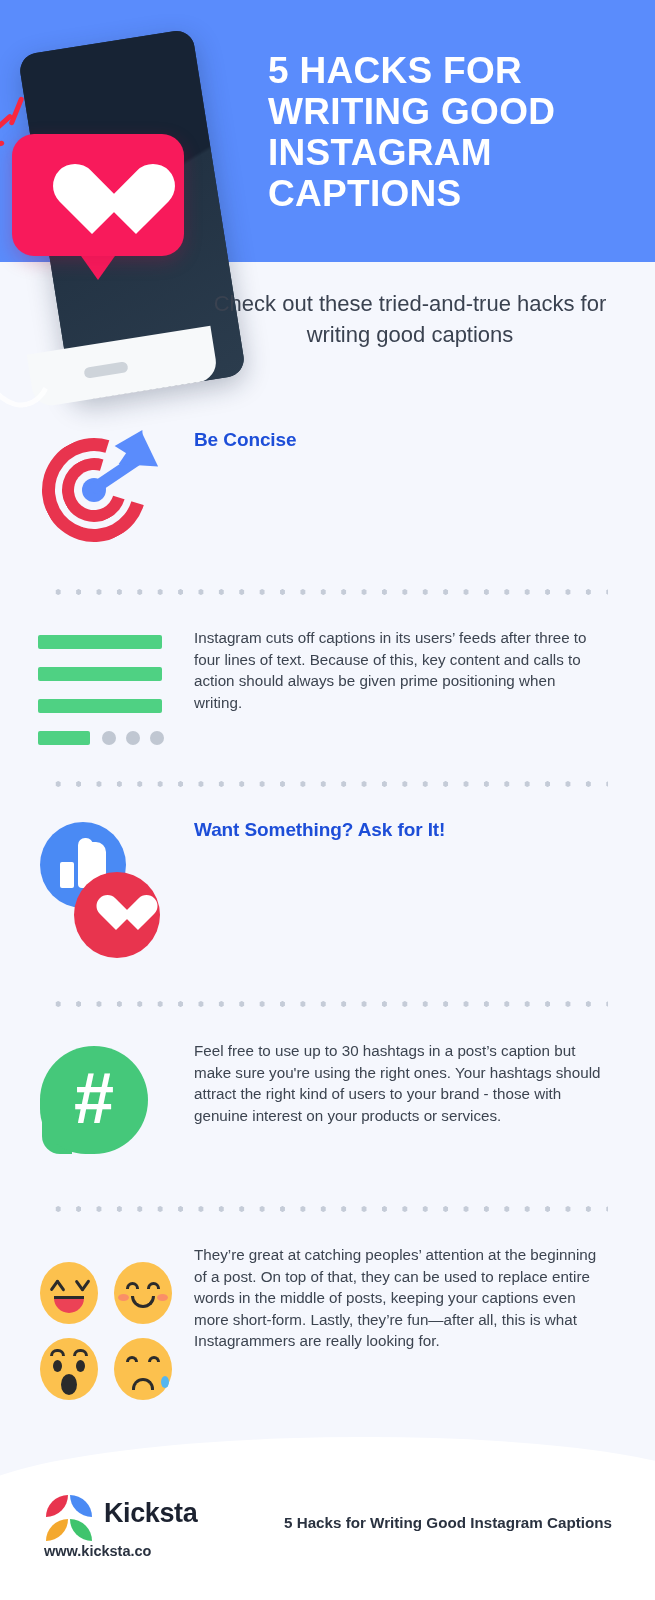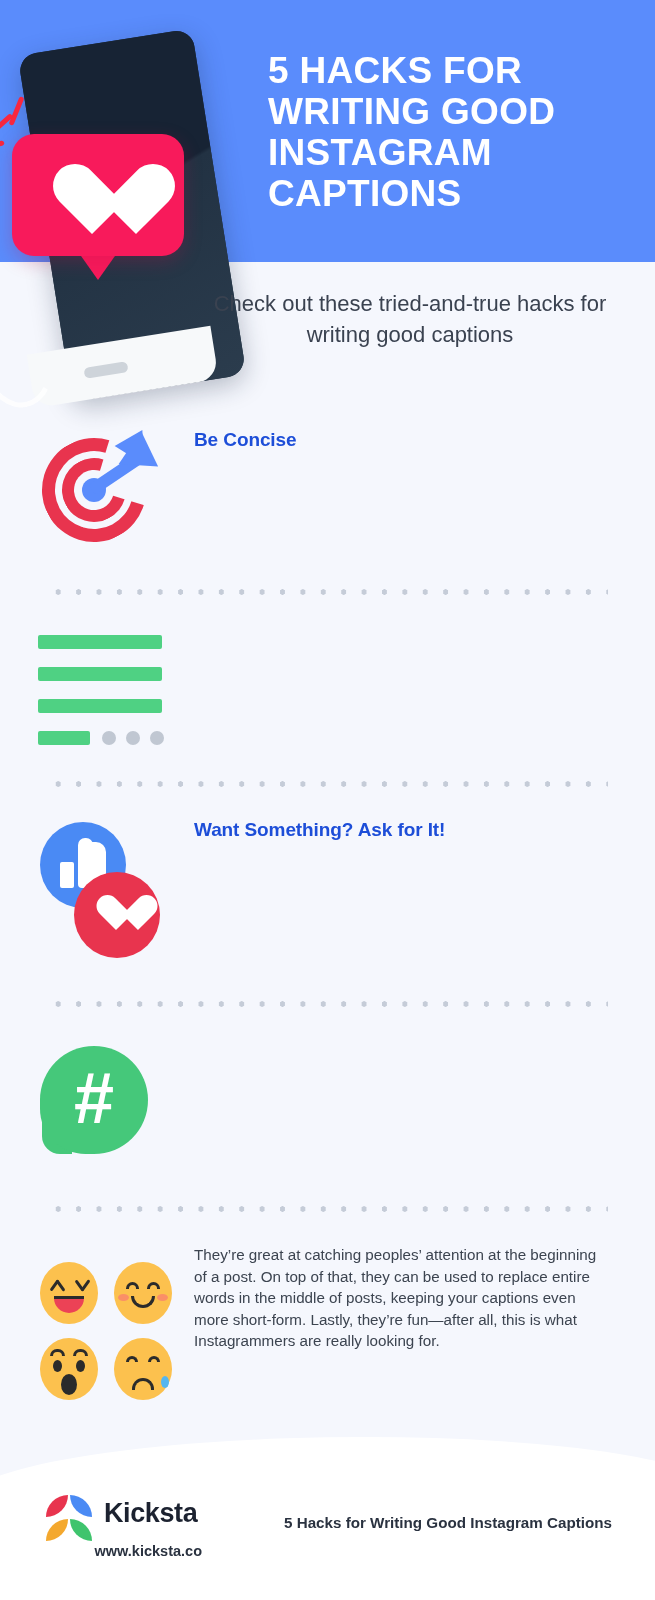--- a/index.html
+++ b/index.html
@@ -237,21 +237,21 @@
   .petal { position:absolute; width:22px; height:22px; }
   .petal.p1 { left:0;    top:0;    background:#e8344e; border-radius:22px 0 22px 0; }
   .petal.p2 { left:24px; top:0;    background:#4a8af4; border-radius:0 22px 0 22px; }
   .petal.p3 { left:0;    top:24px; background:#f4a82e; border-radius:22px 0 22px 0; }
   .petal.p4 { left:24px; top:24px; background:#3fc46d; border-radius:0 22px 0 22px; }
   .logo-name {
     position:absolute; left:104px; top:1498px;
     color:#1c2230; font-size:27px; font-weight:bold; letter-spacing:-0.4px;
   }
   .logo-url {
-    position:absolute; left:44px; top:1543px; width:158px; text-align:right;
+    position:absolute; left:44px; top:1543px; width:158px; text-align:left;
     color:#2a3240; font-size:14.5px; font-weight:bold;
   }
   .footer-title {
     position:absolute; left:284px; top:1513px; width:340px;
     color:#2a3240; font-size:15.2px; font-weight:bold; line-height:20px;
   }
 </style>
 </head>
 <body>
 
@@ -301,20 +301,21 @@
         <div class="bar b1"></div>
         <div class="bar b2"></div>
         <div class="bar b3"></div>
         <div class="bar b4"></div>
         <div class="bdot d1"></div>
         <div class="bdot d2"></div>
         <div class="bdot d3"></div>
       </div>
     </div>
     <div class="sec-text">
+      <div class="sec-body">Instagram cuts off captions in its users’ feeds after three to four lines of text. Because of this, key content and calls to action should always be given prime positioning when writing.</div>
     </div>
   </div>
   <div class="divider" style="top:781px;"></div>
 
   <div class="section" style="top:818px;">
     <div class="sec-icon">
       <div class="likeset">
         <div class="circ-blue"></div>
         <div class="thumb">
           <div class="thumb-cuff"></div>
@@ -333,20 +334,21 @@
 
   <div class="section" style="top:1040px;">
     <div class="sec-icon">
       <div class="hashbub">
         <div class="hash-tail"></div>
         <div class="hash-circle"></div>
         <div class="hash-glyph">#</div>
       </div>
     </div>
     <div class="sec-text">
+      <div class="sec-body">Feel free to use up to 30 hashtags in a post’s caption but make sure you're using the right ones. Your hashtags should attract the right kind of users to your brand - those with genuine interest on your products or services.</div>
     </div>
   </div>
   <div class="divider" style="top:1206px;"></div>
 
   <div class="section" style="top:1244px;">
     <div class="sec-icon" style="top:14px;">
       <div class="emojis">
 
         <div class="emo e1">
           <div class="eye-x" style="left:13px; top:17px; transform:rotate(35deg);"></div>

